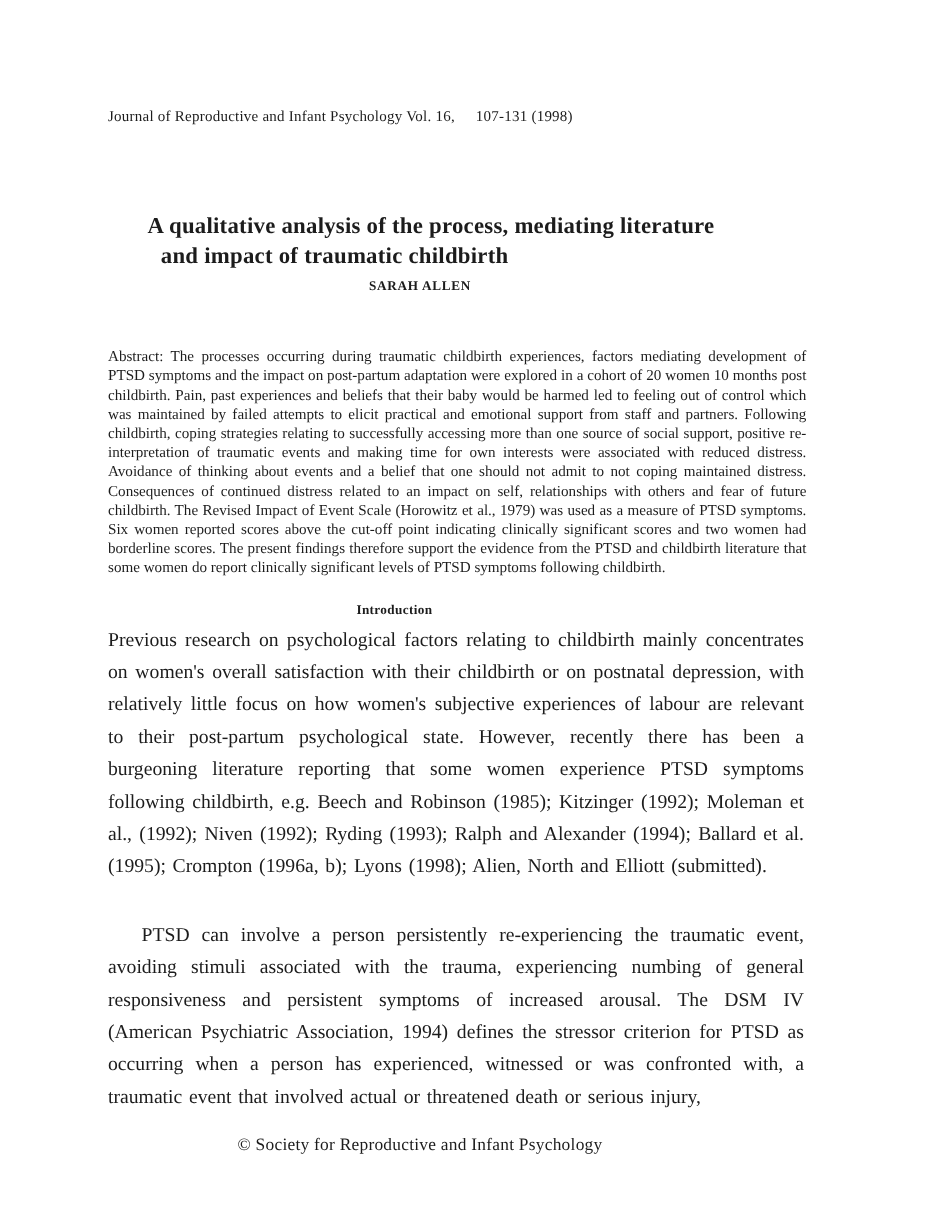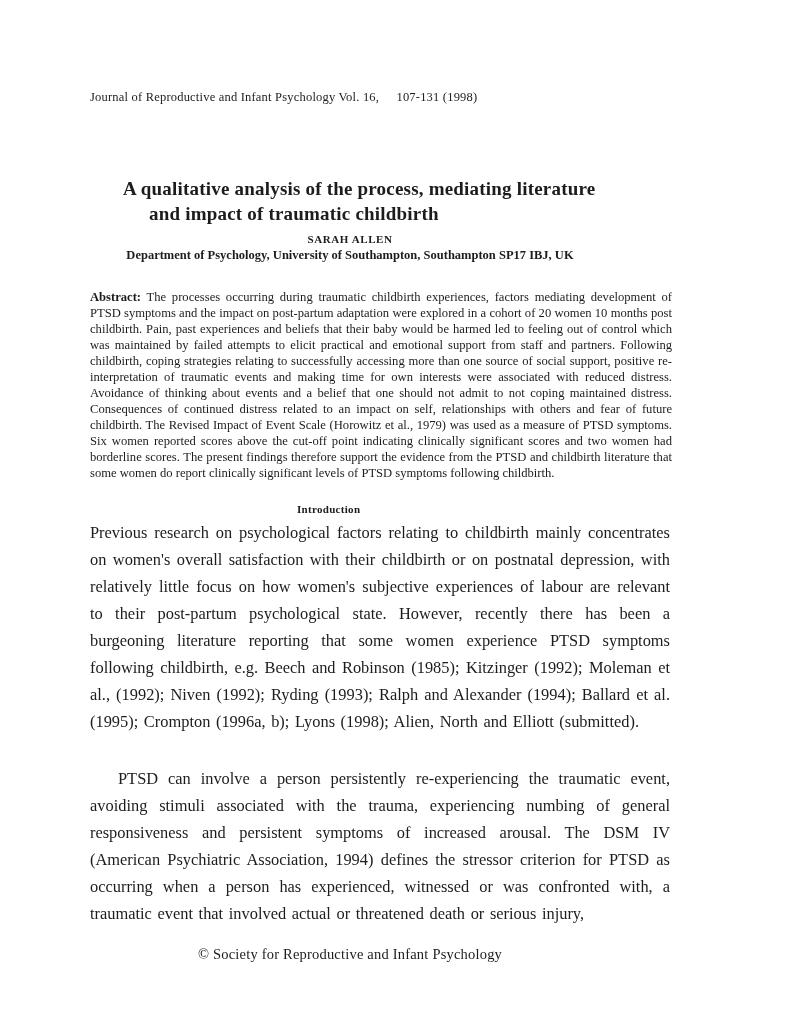--- a/index.html
+++ b/index.html
@@ -31,21 +31,21 @@
     position: absolute;
     left: 123px;
     top: 176px;
     font-size: 19px;
     font-weight: bold;
     line-height: 25px;
     letter-spacing: 0.2px;
     white-space: nowrap;
   }
   .paper-title .title-line-2 {
-    margin-left: 26px;
+    margin-left: 11px;
   }
   .author-block {
     position: absolute;
     left: 0;
     top: 233px;
     width: 700px;
     text-align: center;
     font-weight: bold;
   }
   .author-name {
@@ -59,21 +59,21 @@
   .abstract {
     position: absolute;
     left: 90px;
     top: 289px;
     width: 582px;
     font-size: 12.6px;
     line-height: 16px;
     text-align: justify;
   }
   .abstract-label {
-    font-weight: bold;
+    font-weight: normal;
   }
   .section-heading {
     position: absolute;
     left: 297px;
     top: 503px;
     font-size: 11px;
     font-weight: bold;
     letter-spacing: 0.3px;
   }
   .body-paragraph {
@@ -108,21 +108,20 @@
     <span class="pages-gap">107-131 (1998)</span>
   </div>
 
   <div class="paper-title">
     <div>A qualitative analysis of the process, mediating literature</div>
     <div class="title-line-2">and impact of traumatic childbirth</div>
   </div>
 
   <div class="author-block">
     <div class="author-name">SARAH ALLEN</div>
-    <div class="affiliation">Department of Psychology, University of Southampton, Southampton SP17 IBJ, UK</div>
   </div>
 
   <div class="abstract">
     <span class="abstract-label">Abstract:</span>
     <span>The processes occurring during traumatic childbirth experiences, factors mediating development of PTSD symptoms and the impact on post-partum adaptation were explored in a cohort of 20 women 10 months post childbirth. Pain, past experiences and beliefs that their baby would be harmed led to feeling out of control which was maintained by failed attempts to elicit practical and emotional support from staff and partners. Following childbirth, coping strategies relating to successfully accessing more than one source of social support, positive re-interpretation of traumatic events and making time for own interests were associated with reduced distress. Avoidance of thinking about events and a belief that one should not admit to not coping maintained distress. Consequences of continued distress related to an impact on self, relationships with others and fear of future childbirth. The Revised Impact of Event Scale (Horowitz et al., 1979) was used as a measure of PTSD symptoms. Six women reported scores above the cut-off point indicating clinically significant scores and two women had borderline scores. The present findings therefore support the evidence from the PTSD and childbirth literature that some women do report clinically significant levels of PTSD symptoms following childbirth.</span>
   </div>
 
   <div class="section-heading">Introduction</div>
 
   <div class="body-paragraph para-1">Previous research on psychological factors relating to childbirth mainly concentrates on women's overall satisfaction with their childbirth or on postnatal depression, with relatively little focus on how women's subjective experiences of labour are relevant to their post-partum psychological state. However, recently there has been a burgeoning literature reporting that some women experience PTSD symptoms following childbirth, e.g. Beech and Robinson (1985); Kitzinger (1992); Moleman et al., (1992); Niven (1992); Ryding (1993); Ralph and Alexander (1994); Ballard et al. (1995); Crompton (1996a, b); Lyons (1998); Alien, North and Elliott (submitted).</div>

